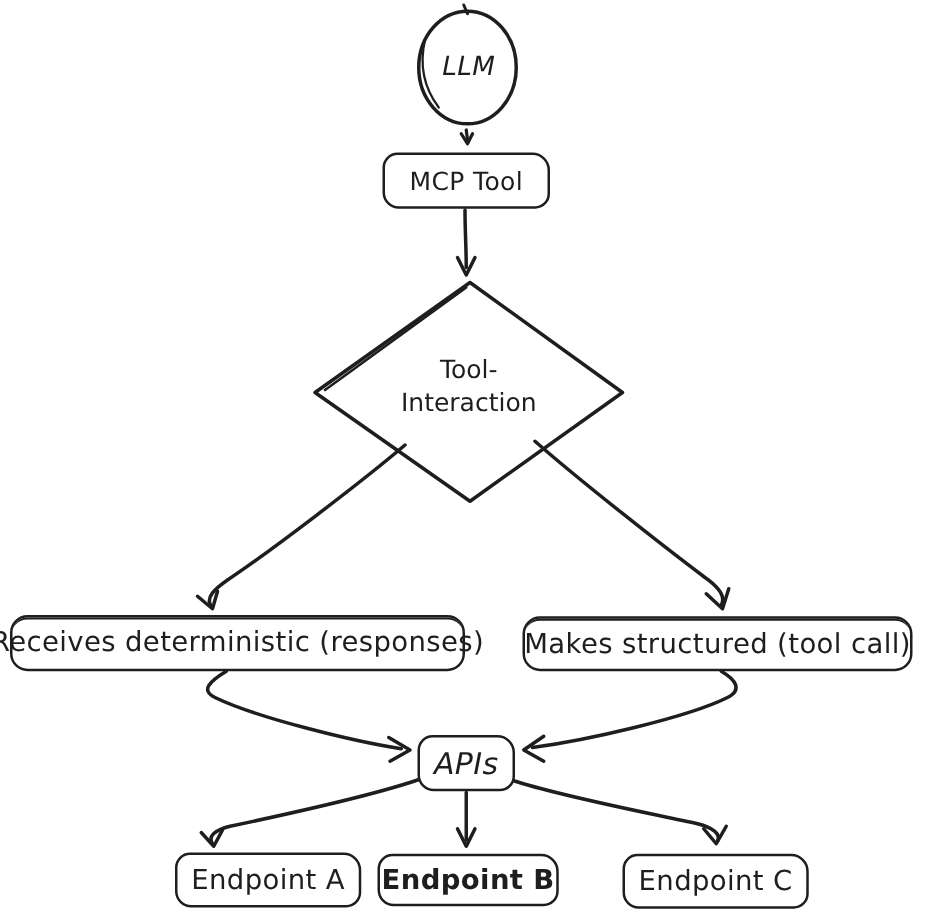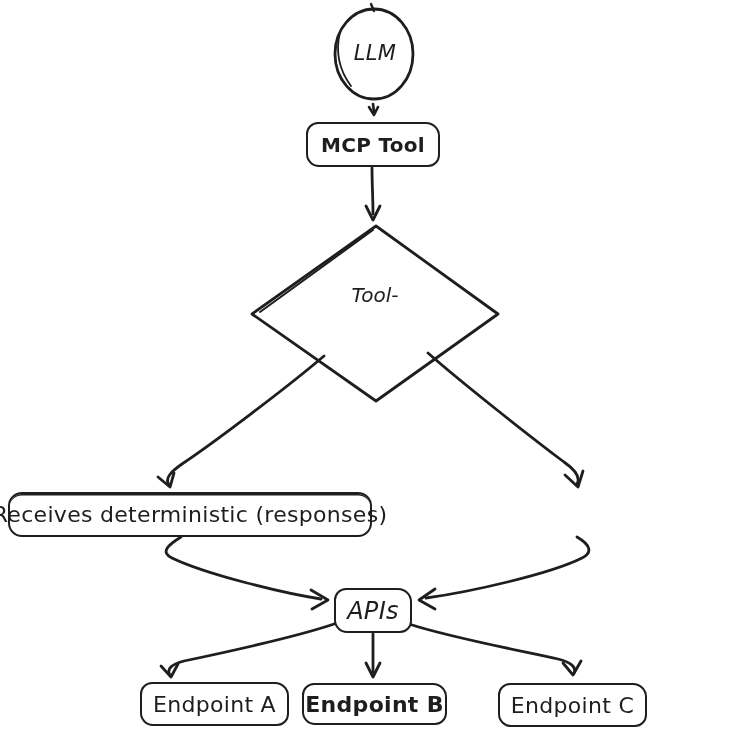--- a/index.html
+++ b/index.html
@@ -30,25 +30,24 @@
     white-space:nowrap;
     letter-spacing:0.3px;
     color:#1e1e1e;
   }
   .label.hand-italic { font-style:italic; }
   .free-label {
     position:absolute;
     display:flex; align-items:center; justify-content:center;
     text-align:center;
     pointer-events:none;
-    font-style:italic;
   }
   .llm-label { left:336px; top:10px; width:78px; height:86px; font-size:21px; }
   .diamond-label { left:275px; top:282px; width:200px; line-height:27px; font-size:20px; }
-  .mcp    { left:306px; top:122px; width:134px; height:45px;font-weight:bold; }
+  .mcp    { left:306px; top:122px; width:134px; height:45px; }
   .recv   { left:8px;   top:492px; width:364px; height:45px; border-radius:14px; }
   .makes  { left:418px; top:493px; width:312px; height:44px; border-radius:14px; }
   .apis   { left:334px; top:588px; width:78px;  height:45px; }
   .endA   { left:101px; top:682px; width:149px; height:44px;margin-left:39px; }
   .endB   { left:302px; top:683px; width:145px; height:42px;font-weight:bold; }
   .endC   { left:498px; top:683px; width:149px; height:44px; }
 </style>
 </head>
 <body>
 
@@ -111,31 +110,35 @@
       <path d="M409,624 C448,637 522,651 558,659 C570,662 577,667 574,673"></path>
       <path d="M563,663 L573,675 L581,661"></path>
     </g>
   </svg>
 
   <div class="free-label llm-label label hand-italic">LLM</div>
 
   <div class="free-label diamond-label">
     <div>
       <div>Tool-</div>
+      <div>Interaction</div>
     </div>
   </div>
 
   <div class="node mcp">
     <span class="label" style="font-size:20px">MCP Tool</span>
   </div>
 
   <div class="node recv wide">
     <span class="label">Receives deterministic (responses)</span>
   </div>
 
+  <div class="node makes wide">
+    <span class="label">Makes structured (tool call)</span>
+  </div>
 
   <div class="node apis">
     <span class="label hand-italic" style="font-size:24px">APIs</span>
   </div>
 
   <div class="node endA">
     <span class="label">Endpoint A</span>
   </div>
 
   <div class="node endB">

